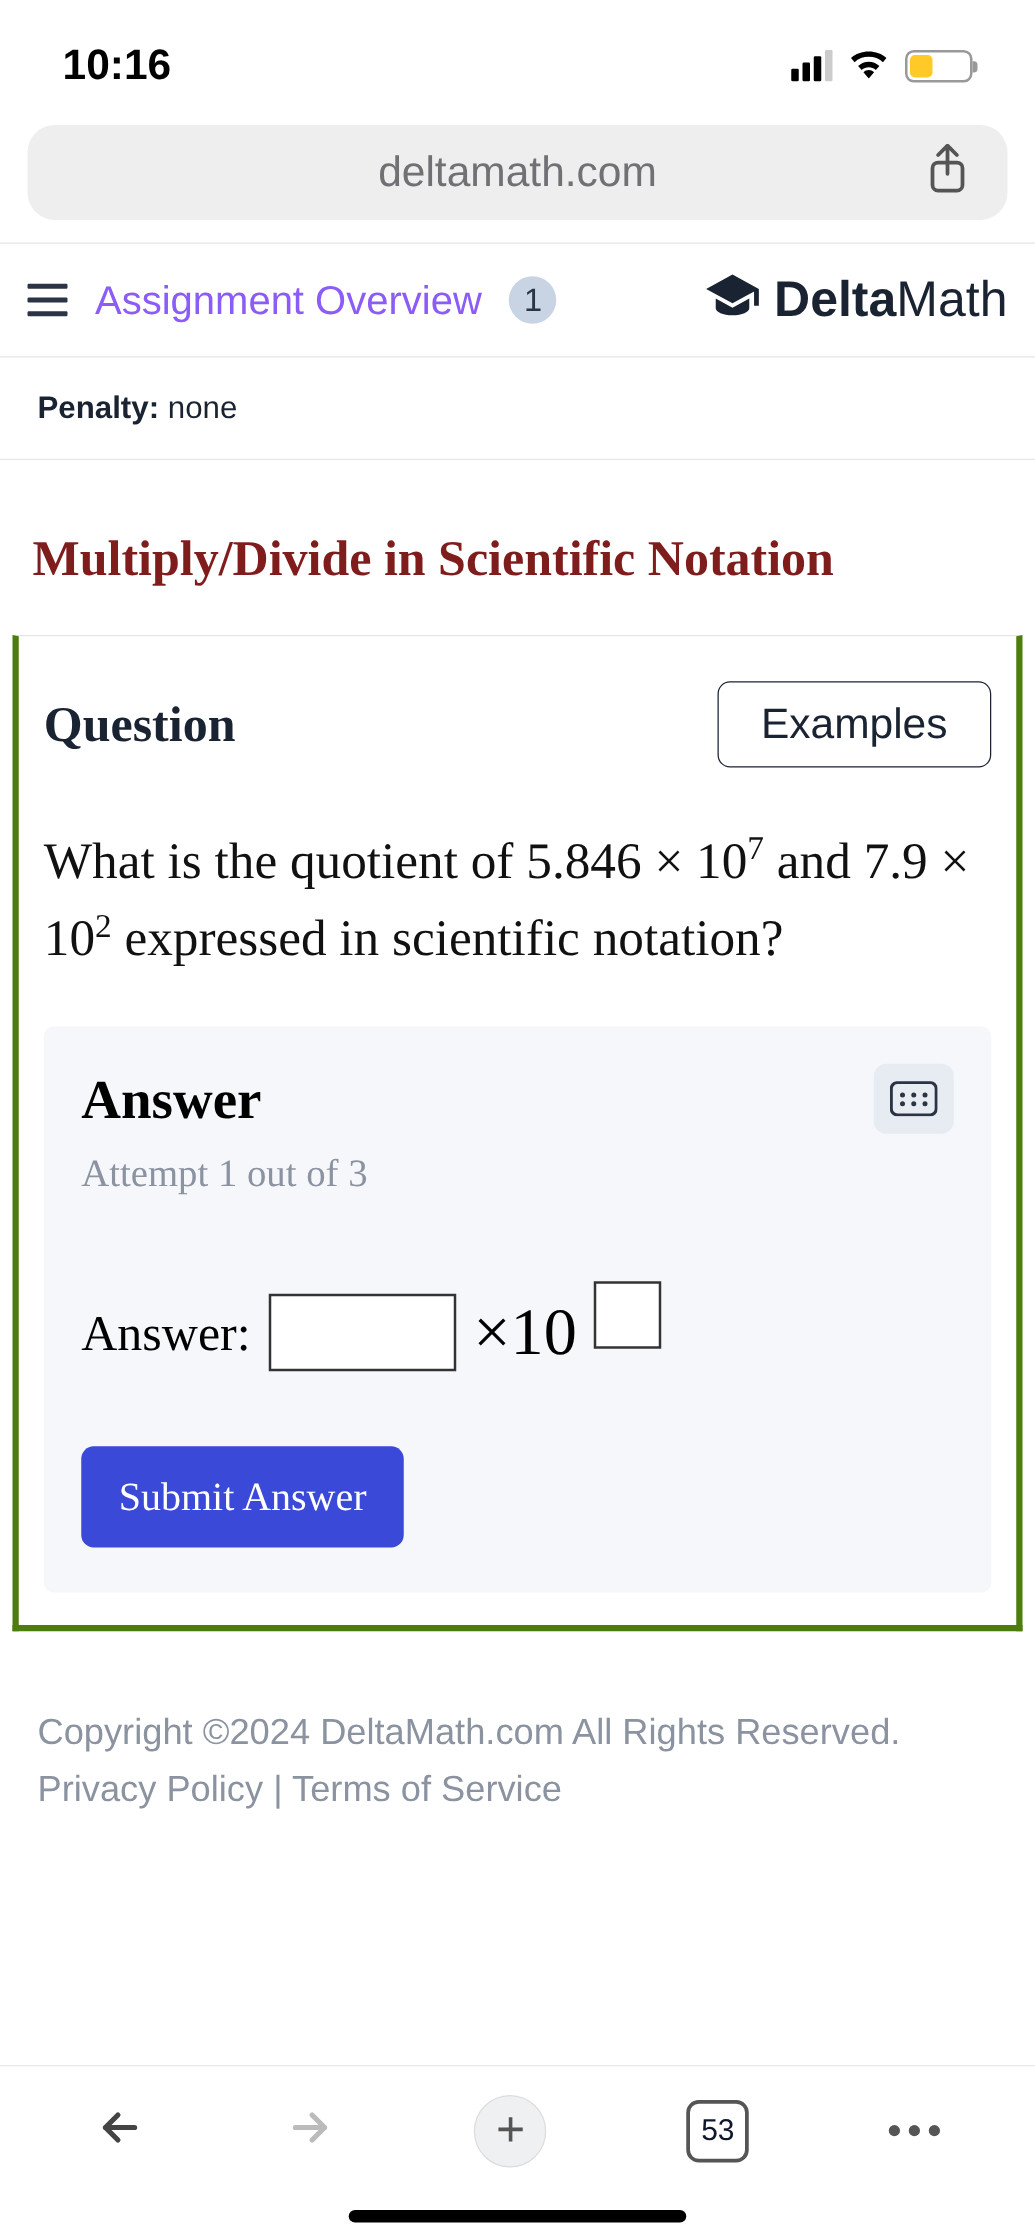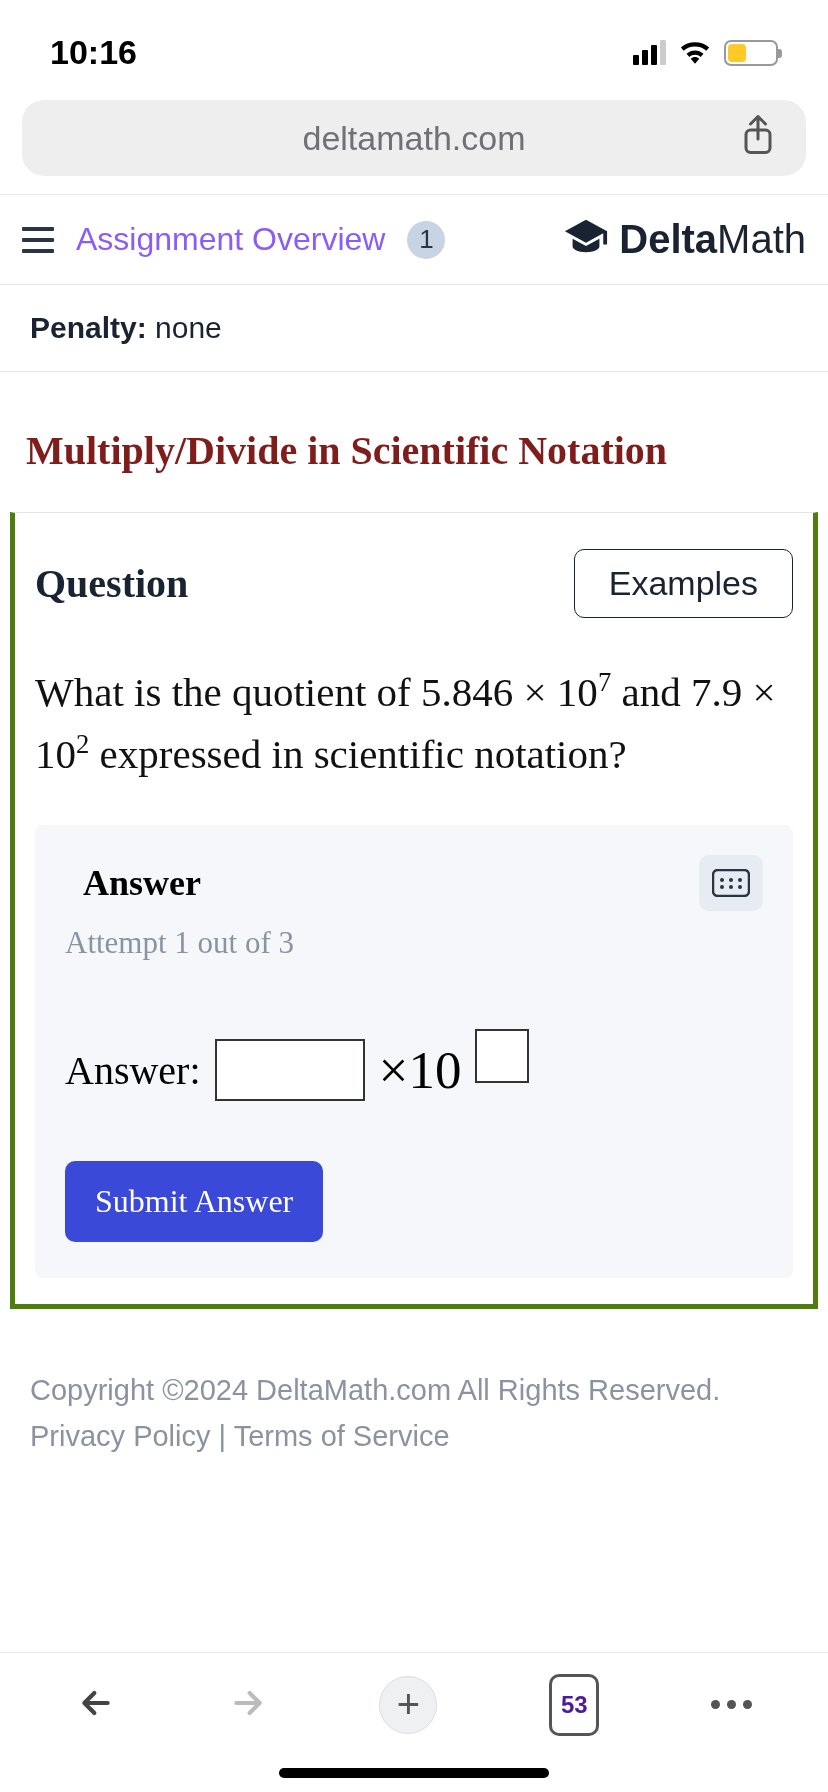--- a/index.html
+++ b/index.html
@@ -152,21 +152,21 @@
 }
 .score-left {
   display:flex;
   align-items:center;
   gap:18px;
 }
 .progress-ring {
   width:40px;height:40px;
 }
 .score-text { font-size:32px; font-weight:600; color:#1a2332; }
-.penalty-text { font-size:30px; color:#1a2332; }
+.penalty-text { font-size:25px; color:#1a2332; }
 .penalty-text b { font-weight:700; }
 
 
 .section-title {
   font-family: Georgia, "Times New Roman", serif;
   font-size:40px;
   font-weight:700;
   color:#7f1d1d;
   padding: 55px 26px 38px 26px;
 }
@@ -213,23 +213,22 @@
   margin-top:40px;
   padding: 30px 30px 36px 30px;
 }
 .answer-head {
   display:flex;
   justify-content:space-between;
   align-items:center;
 }
 .answer-label {
   font-family: Georgia, serif;
-  font-size:36px;
+  font-size:44px;
   font-weight:700;
-  margin-left:18px;
 }
 .keyboard-btn {
   background:#e7ebf2;
   border-radius:10px;
   width:64px;height:56px;
   display:flex;
   align-items:center;
   justify-content:center;
 }
 .attempt-text {
@@ -302,27 +301,27 @@
   display:flex;
   align-items:center;
   justify-content:center;
   font-size:40px;
   color:#555;
   border:1px solid #ddd;
 }
 .tab-count {
   border:3px solid #555;
   border-radius:10px;
-  width:50px;height:62px;
+  width:50px;height:50px;
   display:flex;
   align-items:center;
   justify-content:center;
   font-size:24px;
-  font-weight:700;
-  color:#4c1d95;
+  font-weight:400;
+  color:#0f172a;
 }
 .more-dots {
   display:flex;
   gap:7px;
 }
 .more-dots span {
   width:9px;height:9px;
   border-radius:50%;
   background:#555;
 }

